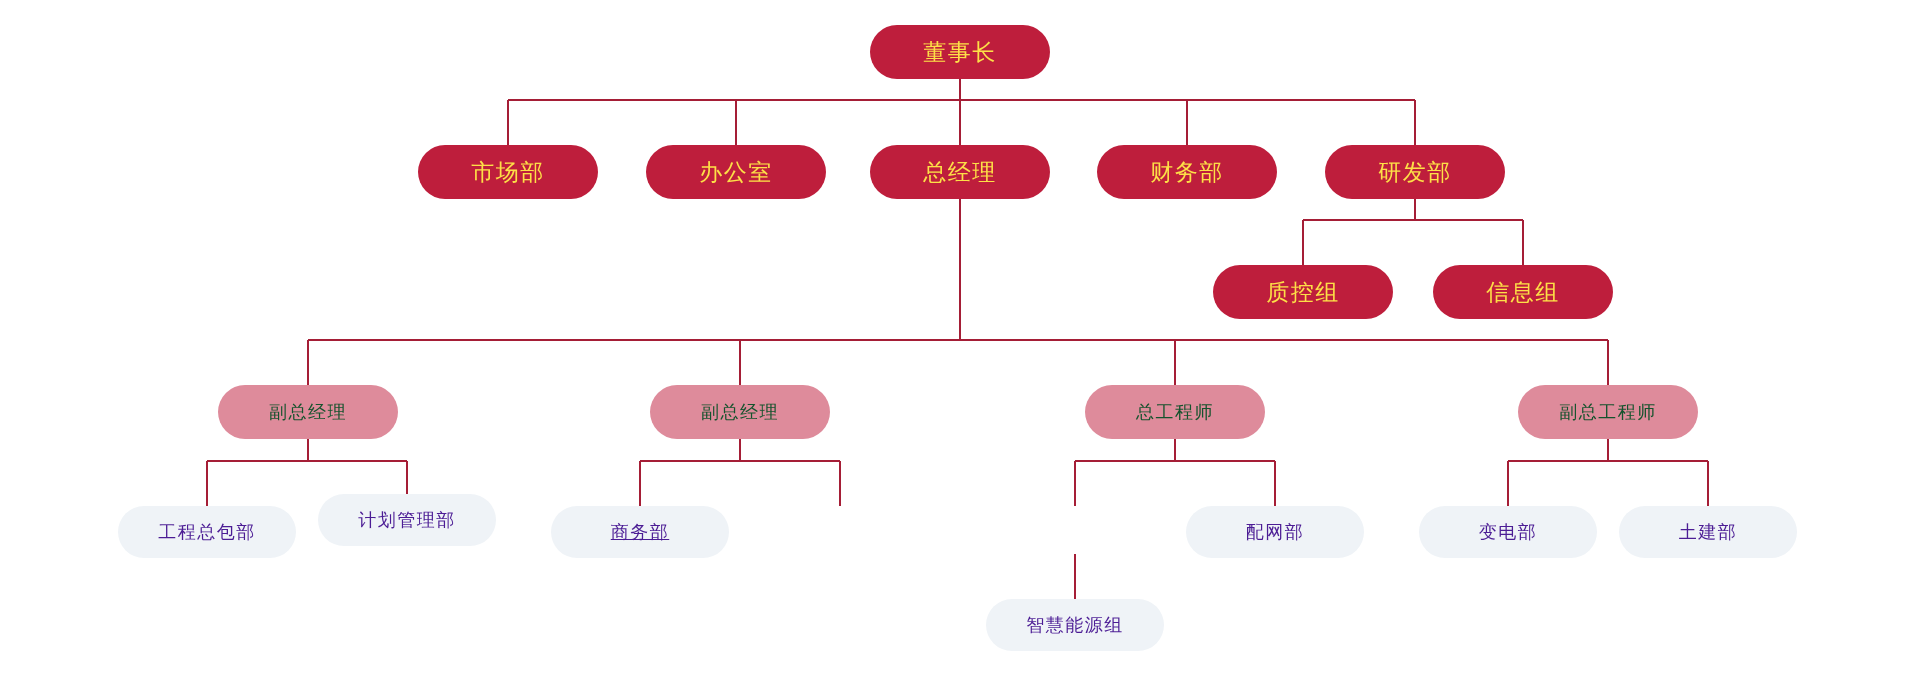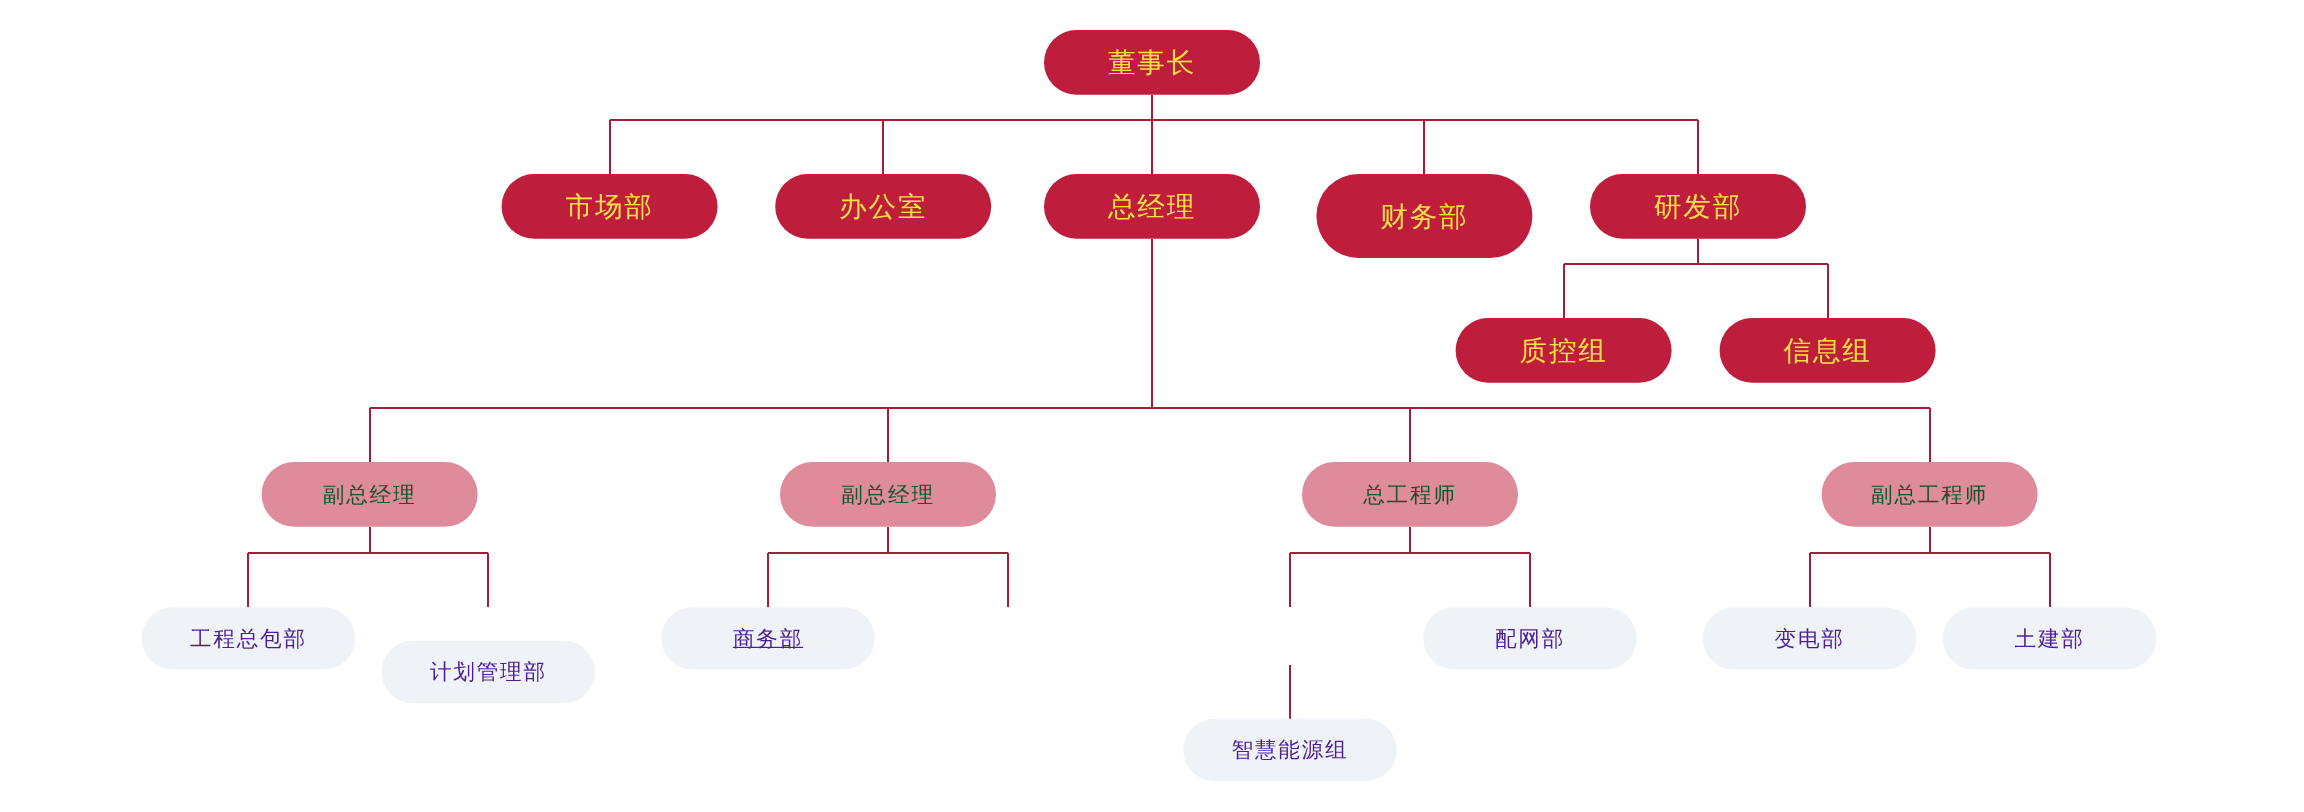--- a/index.html
+++ b/index.html
@@ -111,21 +111,21 @@
       </div>
       <div class="node lvl-dark" style="left: 418px; top: 145px; width: 180px; height: 54px;">
         <span class="node-label">市场部</span>
       </div>
       <div class="node lvl-dark" style="left: 646px; top: 145px; width: 180px; height: 54px;">
         <span class="node-label">办公室</span>
       </div>
       <div class="node lvl-dark" style="left: 870px; top: 145px; width: 180px; height: 54px;">
         <span class="node-label">总经理</span>
       </div>
-      <div class="node lvl-dark" style="left: 1097px; top: 145px; width: 180px; height: 70px;">
+      <div class="node lvl-dark" style="left: 1097px; top: 145px; width: 180px; height: 54px;">
         <span class="node-label">财务部</span>
       </div>
       <div class="node lvl-dark" style="left: 1325px; top: 145px; width: 180px; height: 54px;">
         <span class="node-label">研发部</span>
       </div>
       <div class="node lvl-dark" style="left: 1213px; top: 265px; width: 180px; height: 54px;">
         <span class="node-label">质控组</span>
       </div>
       <div class="node lvl-dark" style="left: 1433px; top: 265px; width: 180px; height: 54px;">
         <span class="node-label">信息组</span>
@@ -138,21 +138,21 @@
       </div>
       <div class="node lvl-pink" style="left: 1085px; top: 385px; width: 180px; height: 54px;">
         <span class="node-label">总工程师</span>
       </div>
       <div class="node lvl-pink" style="left: 1518px; top: 385px; width: 180px; height: 54px;">
         <span class="node-label">副总工程师</span>
       </div>
       <div class="node lvl-light" style="left: 118px; top: 506px; width: 178px; height: 52px;">
         <span class="node-label">工程总包部</span>
       </div>
-      <div class="node lvl-light" style="left: 318px; top: 534px; width: 178px; height: 52px;">
+      <div class="node lvl-light" style="left: 318px; top: 494px; width: 178px; height: 52px;">
         <span class="node-label">计划管理部</span>
       </div>
       <div class="node lvl-light" style="left: 551px; top: 506px; width: 178px; height: 52px; text-decoration: underline;">
         <span class="node-label">商务部</span>
       </div>
       <div class="node lvl-light" style="left: 1186px; top: 506px; width: 178px; height: 52px;">
         <span class="node-label">配网部</span>
       </div>
       <div class="node lvl-light" style="left: 1419px; top: 506px; width: 178px; height: 52px;">
         <span class="node-label">变电部</span>

